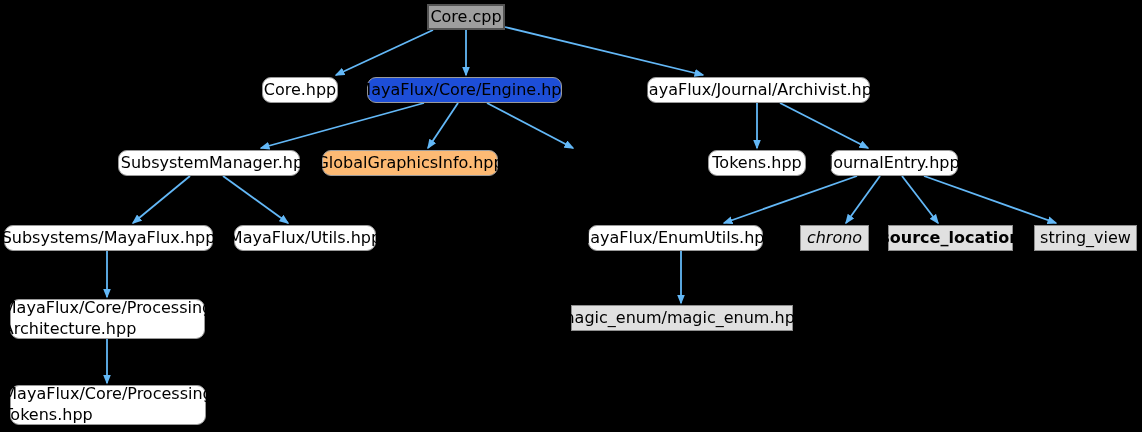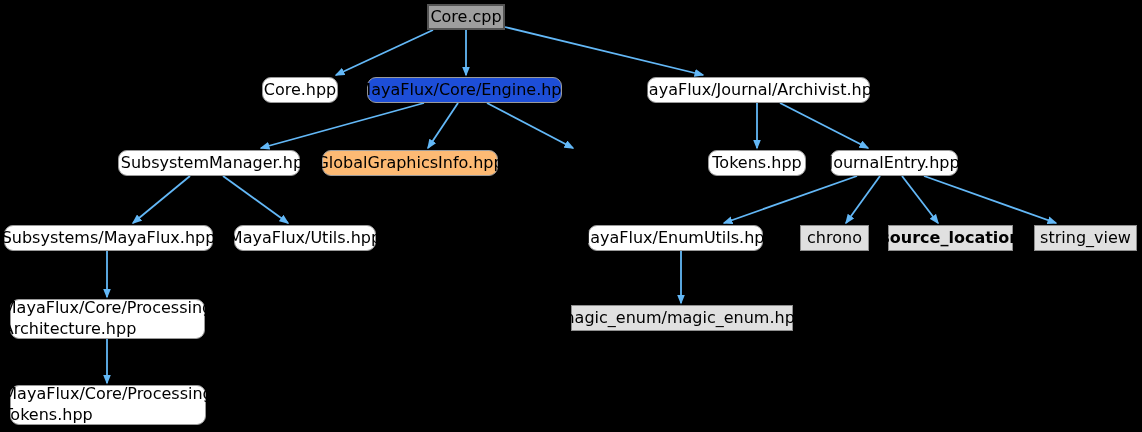--- a/index.html
+++ b/index.html
@@ -74,21 +74,21 @@
     <div class="node node--internal" style="left: 262px; top: 77px; width: 76px; height: 26px; background: rgb(255, 255, 255); border-color: rgb(154, 154, 154); color: rgb(0, 0, 0);">Core.hpp</div>
     <div class="node node--internal" style="left: 367px; top: 77px; width: 195px; height: 26px; background: #1d4ed8; border-color: rgb(154, 154, 154); color: rgb(0, 0, 0);">MayaFlux/Core/Engine.hpp</div>
     <div class="node node--internal" style="left: 647px; top: 77px; width: 223px; height: 26px; background: rgb(255, 255, 255); border-color: rgb(154, 154, 154); color: rgb(0, 0, 0);">MayaFlux/Journal/Archivist.hpp</div>
     <div class="node node--internal" style="left: 118px; top: 150px; width: 182px; height: 26px; background: rgb(255, 255, 255); border-color: rgb(154, 154, 154); color: rgb(0, 0, 0); padding-left: 16px;">SubsystemManager.hpp</div>
     <div class="node node--internal" style="left: 322px; top: 150px; width: 176px; height: 26px; background: #fdba74; border-color: rgb(154, 154, 154); color: rgb(0, 0, 0);">GlobalGraphicsInfo.hpp</div>
     <div class="node node--internal" style="left: 708px; top: 150px; width: 98px; height: 26px; background: rgb(255, 255, 255); border-color: rgb(154, 154, 154); color: rgb(0, 0, 0);">Tokens.hpp</div>
     <div class="node node--internal" style="left: 830px; top: 150px; width: 128px; height: 26px; background: rgb(255, 255, 255); border-color: rgb(154, 154, 154); color: rgb(0, 0, 0);">JournalEntry.hpp</div>
     <div class="node node--internal" style="left: 4px; top: 225px; width: 209px; height: 26px; background: rgb(255, 255, 255); border-color: rgb(154, 154, 154); color: rgb(0, 0, 0);">Subsystems/MayaFlux.hpp</div>
     <div class="node node--internal" style="left: 234px; top: 225px; width: 142px; height: 26px; background: rgb(255, 255, 255); border-color: rgb(154, 154, 154); color: rgb(0, 0, 0);">MayaFlux/Utils.hpp</div>
     <div class="node node--internal" style="left: 588px; top: 225px; width: 175px; height: 26px; background: rgb(255, 255, 255); border-color: rgb(154, 154, 154); color: rgb(0, 0, 0);">MayaFlux/EnumUtils.hpp</div>
-    <div class="node node--external" style="left: 800px; top: 225px; width: 69px; height: 26px; background: rgb(224, 224, 224); border-color: rgb(143, 143, 143); color: rgb(0, 0, 0);">chrono</div>
+    <div class="node node--external" style="left: 800px; top: 225px; width: 69px; height: 26px; background: rgb(224, 224, 224); border-color: rgb(143, 143, 143); color: rgb(0, 0, 0); font-style: italic;">chrono</div>
     <div class="node node--external" style="left: 888px; top: 225px; width: 125px; height: 26px; background: rgb(224, 224, 224); border-color: rgb(143, 143, 143); color: rgb(0, 0, 0); font-weight: bold;">source_location</div>
     <div class="node node--external" style="left: 1034px; top: 225px; width: 103px; height: 26px; background: rgb(224, 224, 224); border-color: rgb(143, 143, 143); color: rgb(0, 0, 0);">string_view</div>
     <div class="node node--internal" style="left: 10px; top: 299px; width: 195px; height: 40px; background: rgb(255, 255, 255); border-color: rgb(154, 154, 154); color: rgb(0, 0, 0);">MayaFlux/Core/Processing
 Architecture.hpp</div>
     <div class="node node--external" style="left: 571px; top: 305px; width: 222px; height: 26px; background: rgb(224, 224, 224); border-color: rgb(143, 143, 143); color: rgb(0, 0, 0);">magic_enum/magic_enum.hpp</div>
     <div class="node node--internal" style="left: 10px; top: 385px; width: 196px; height: 40px; background: rgb(255, 255, 255); border-color: rgb(154, 154, 154); color: rgb(0, 0, 0);">MayaFlux/Core/Processing
 Tokens.hpp</div>
   </div>
 
 </body></html>

